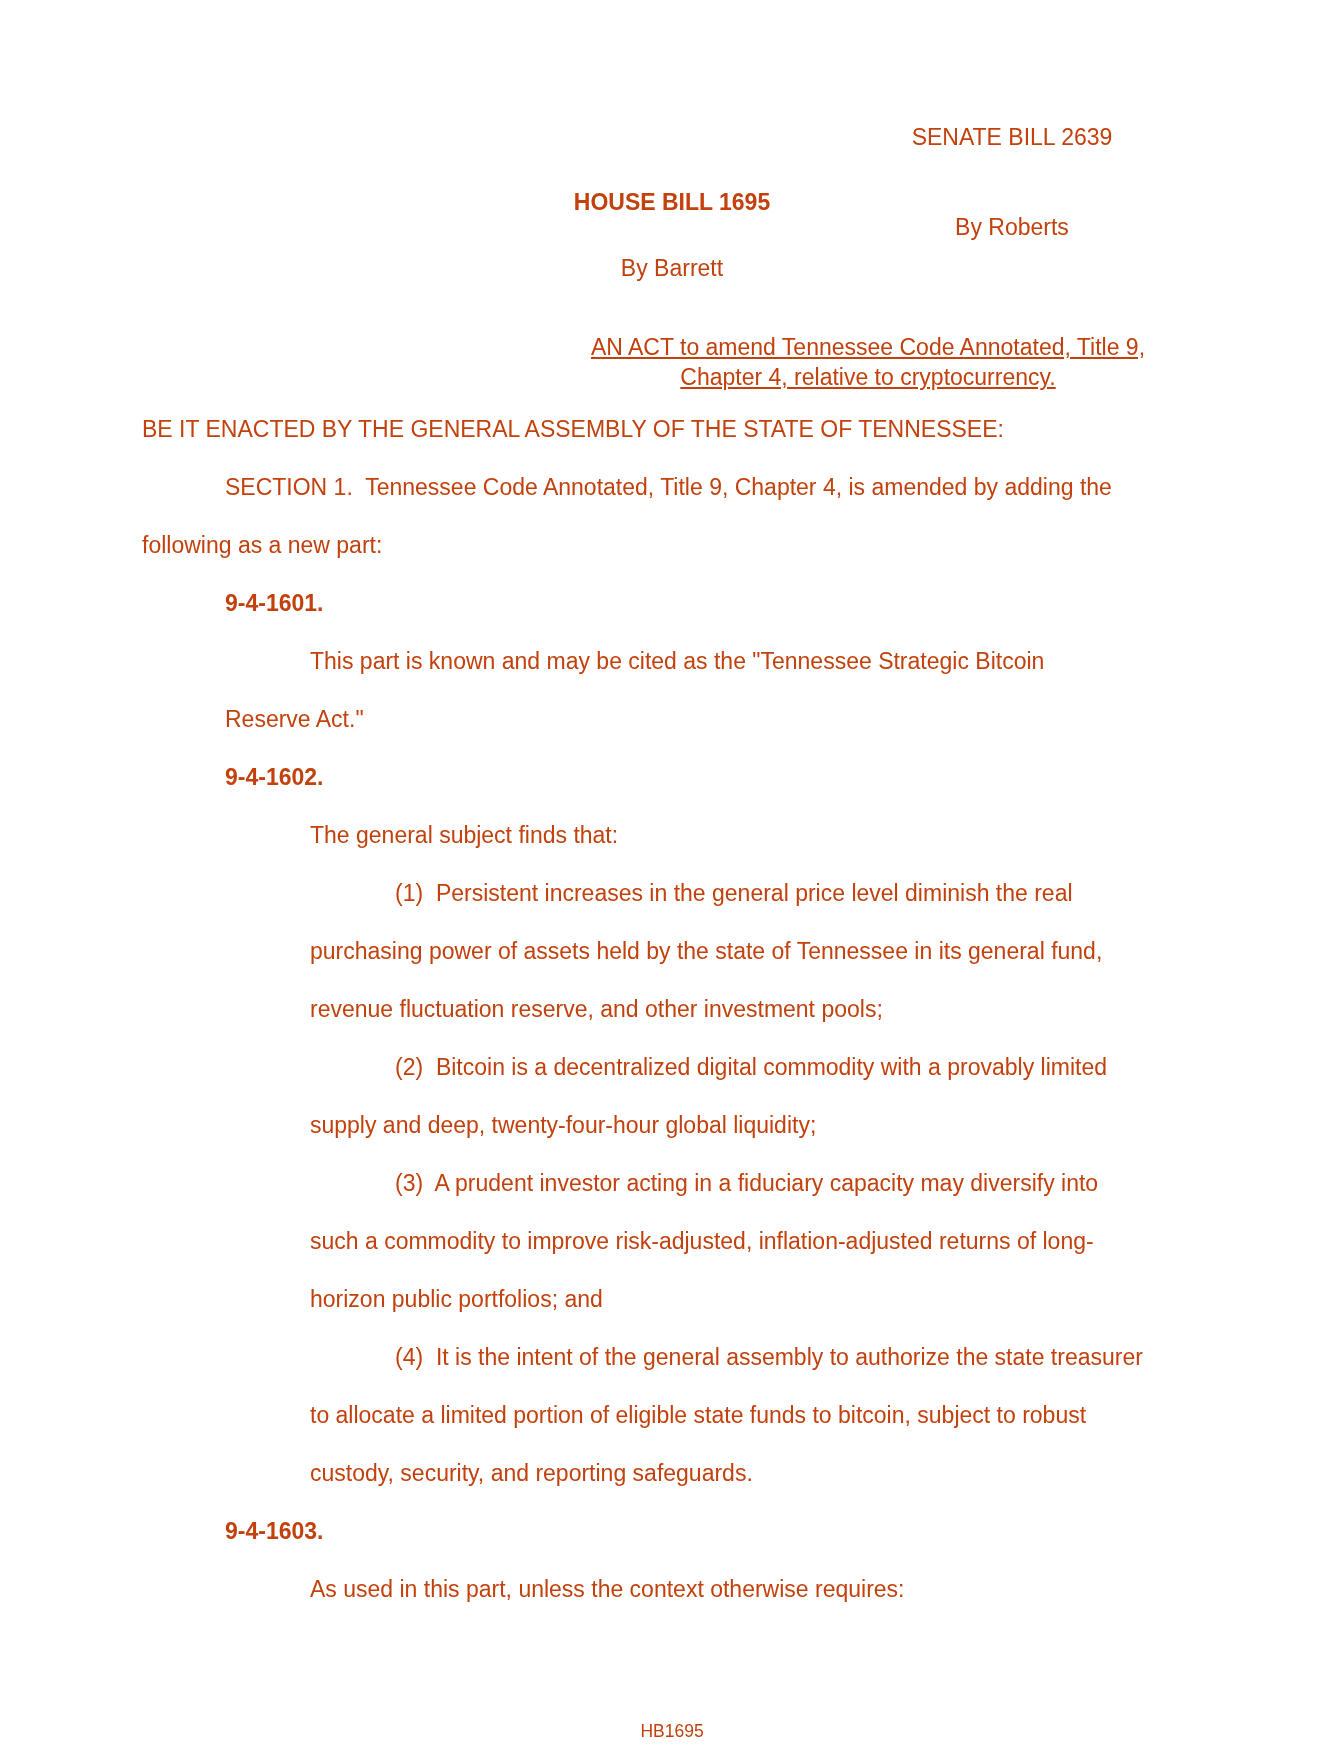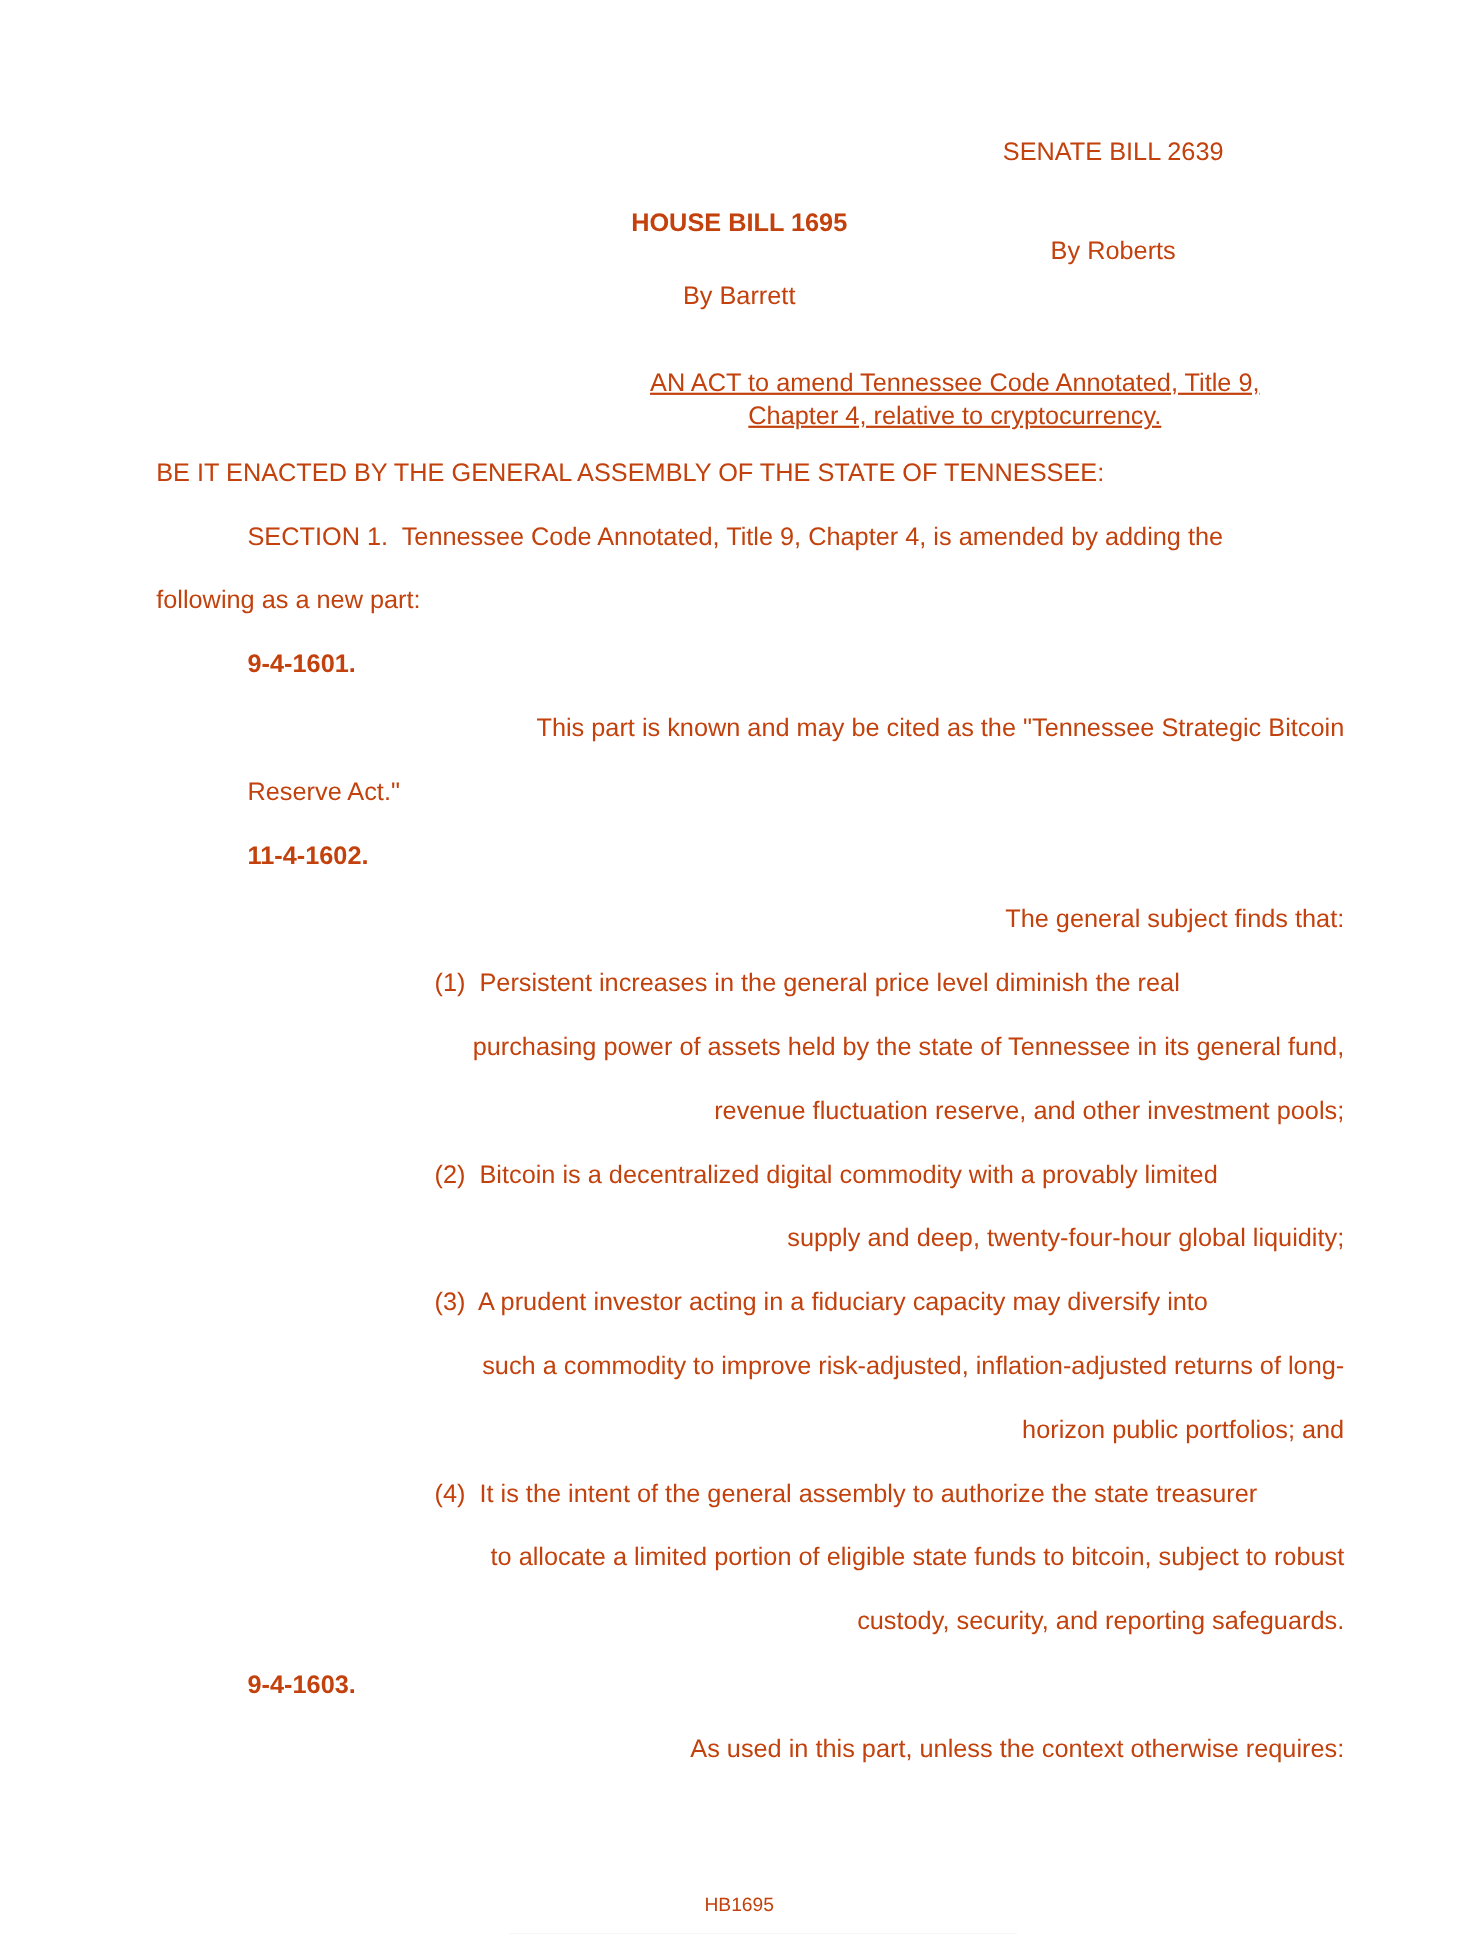--- a/index.html
+++ b/index.html
@@ -61,21 +61,21 @@
     width: 1080px;
     font-size: 23px;
   }
   .line {
     height: 58px;
     line-height: 58px;
     white-space: pre;
   }
   .ind0 { padding-left: 0; }
   .ind1 { padding-left: 83px; }
-  .ind2 { padding-left: 168px; text-align: right; }
+  .ind2 { padding-left: 168px; }
   .ind3 { padding-left: 253px; }
   .bold { font-weight: bold; }
   .page-footer {
     position: absolute;
     top: 1680px;
     left: 0;
     width: 100%;
     text-align: center;
     font-size: 17.5px;
     line-height: 20.5px;
@@ -101,21 +101,21 @@
     <div>Chapter 4, relative to cryptocurrency.</div>
   </div>
 
   <div class="bill-body" id="body-lines">
       <div class="line ind0">BE IT ENACTED BY THE GENERAL ASSEMBLY OF THE STATE OF TENNESSEE:</div>
       <div class="line ind1">SECTION 1.  Tennessee Code Annotated, Title 9, Chapter 4, is amended by adding the</div>
       <div class="line ind0">following as a new part:</div>
       <div class="line ind1 bold">9-4-1601.</div>
       <div class="line ind2">This part is known and may be cited as the "Tennessee Strategic Bitcoin</div>
       <div class="line ind1">Reserve Act."</div>
-      <div class="line ind1 bold">11-4-1602.</div>
+      <div class="line ind1 bold">9-4-1602.</div>
       <div class="line ind2">The general subject finds that:</div>
       <div class="line ind3">(1)  Persistent increases in the general price level diminish the real</div>
       <div class="line ind2">purchasing power of assets held by the state of Tennessee in its general fund,</div>
       <div class="line ind2">revenue fluctuation reserve, and other investment pools;</div>
       <div class="line ind3">(2)  Bitcoin is a decentralized digital commodity with a provably limited</div>
       <div class="line ind2">supply and deep, twenty-four-hour global liquidity;</div>
       <div class="line ind3">(3)  A prudent investor acting in a fiduciary capacity may diversify into</div>
       <div class="line ind2">such a commodity to improve risk-adjusted, inflation-adjusted returns of long-</div>
       <div class="line ind2">horizon public portfolios; and</div>
       <div class="line ind3">(4)  It is the intent of the general assembly to authorize the state treasurer</div>

